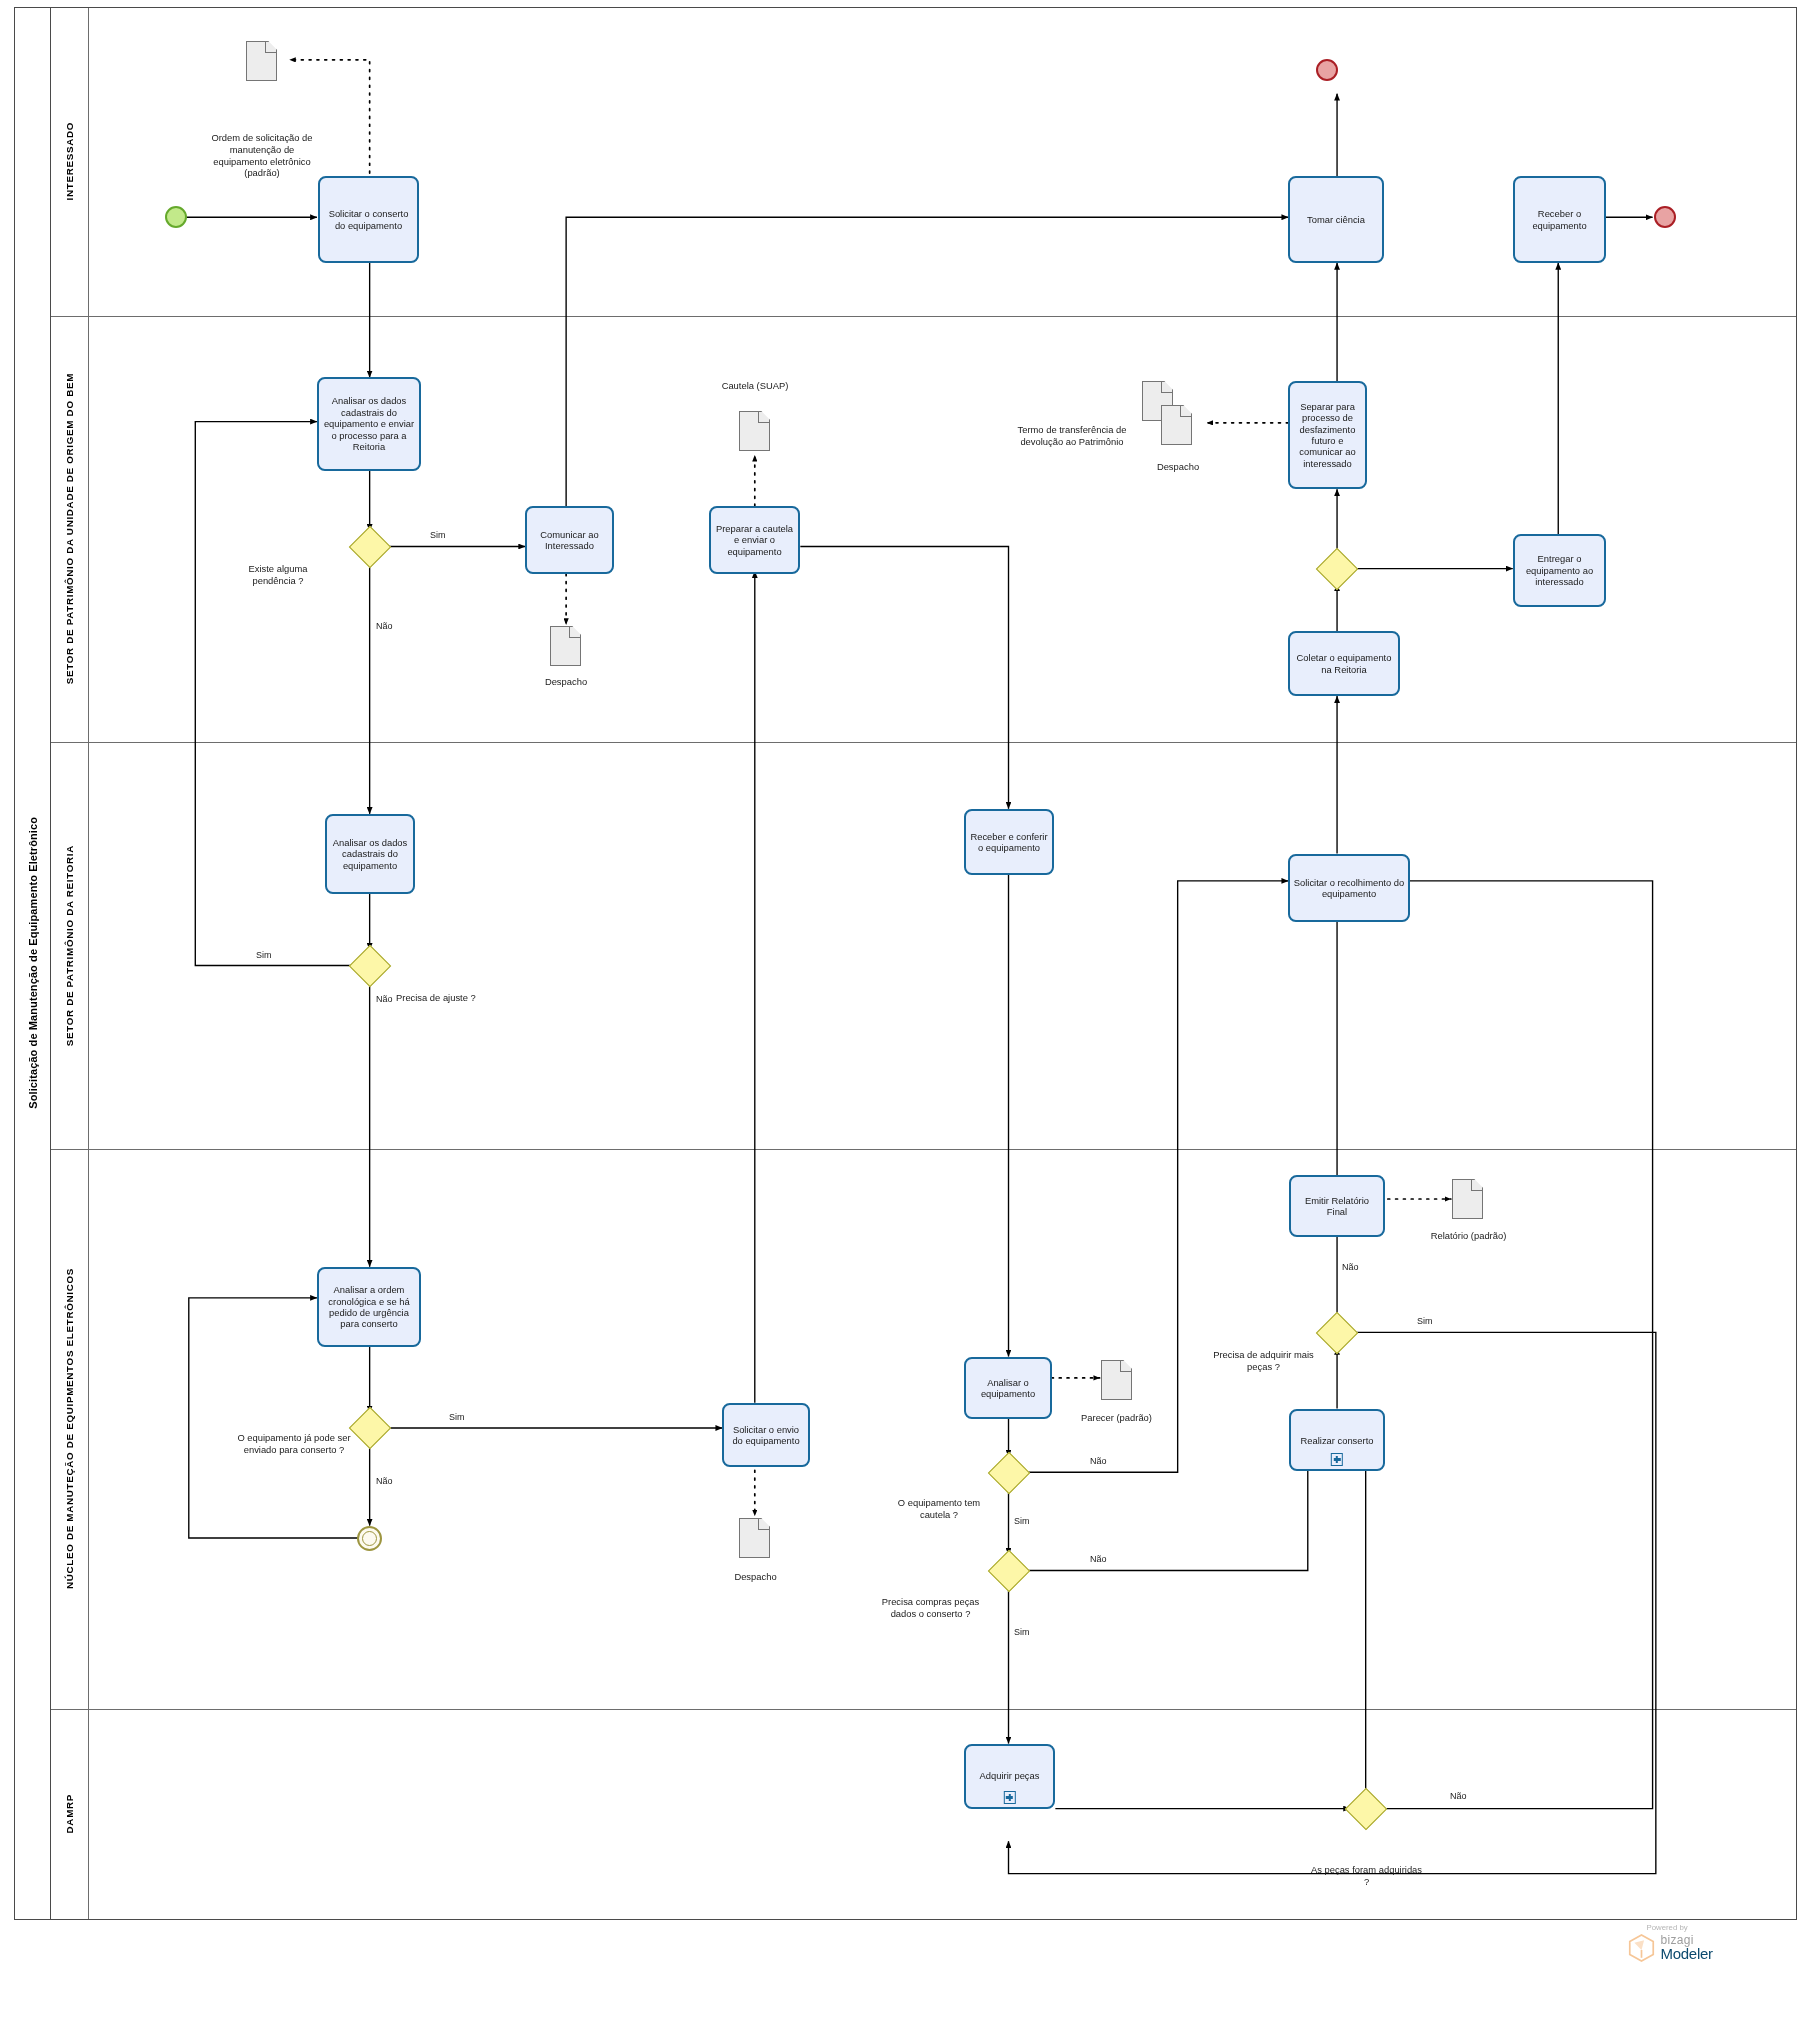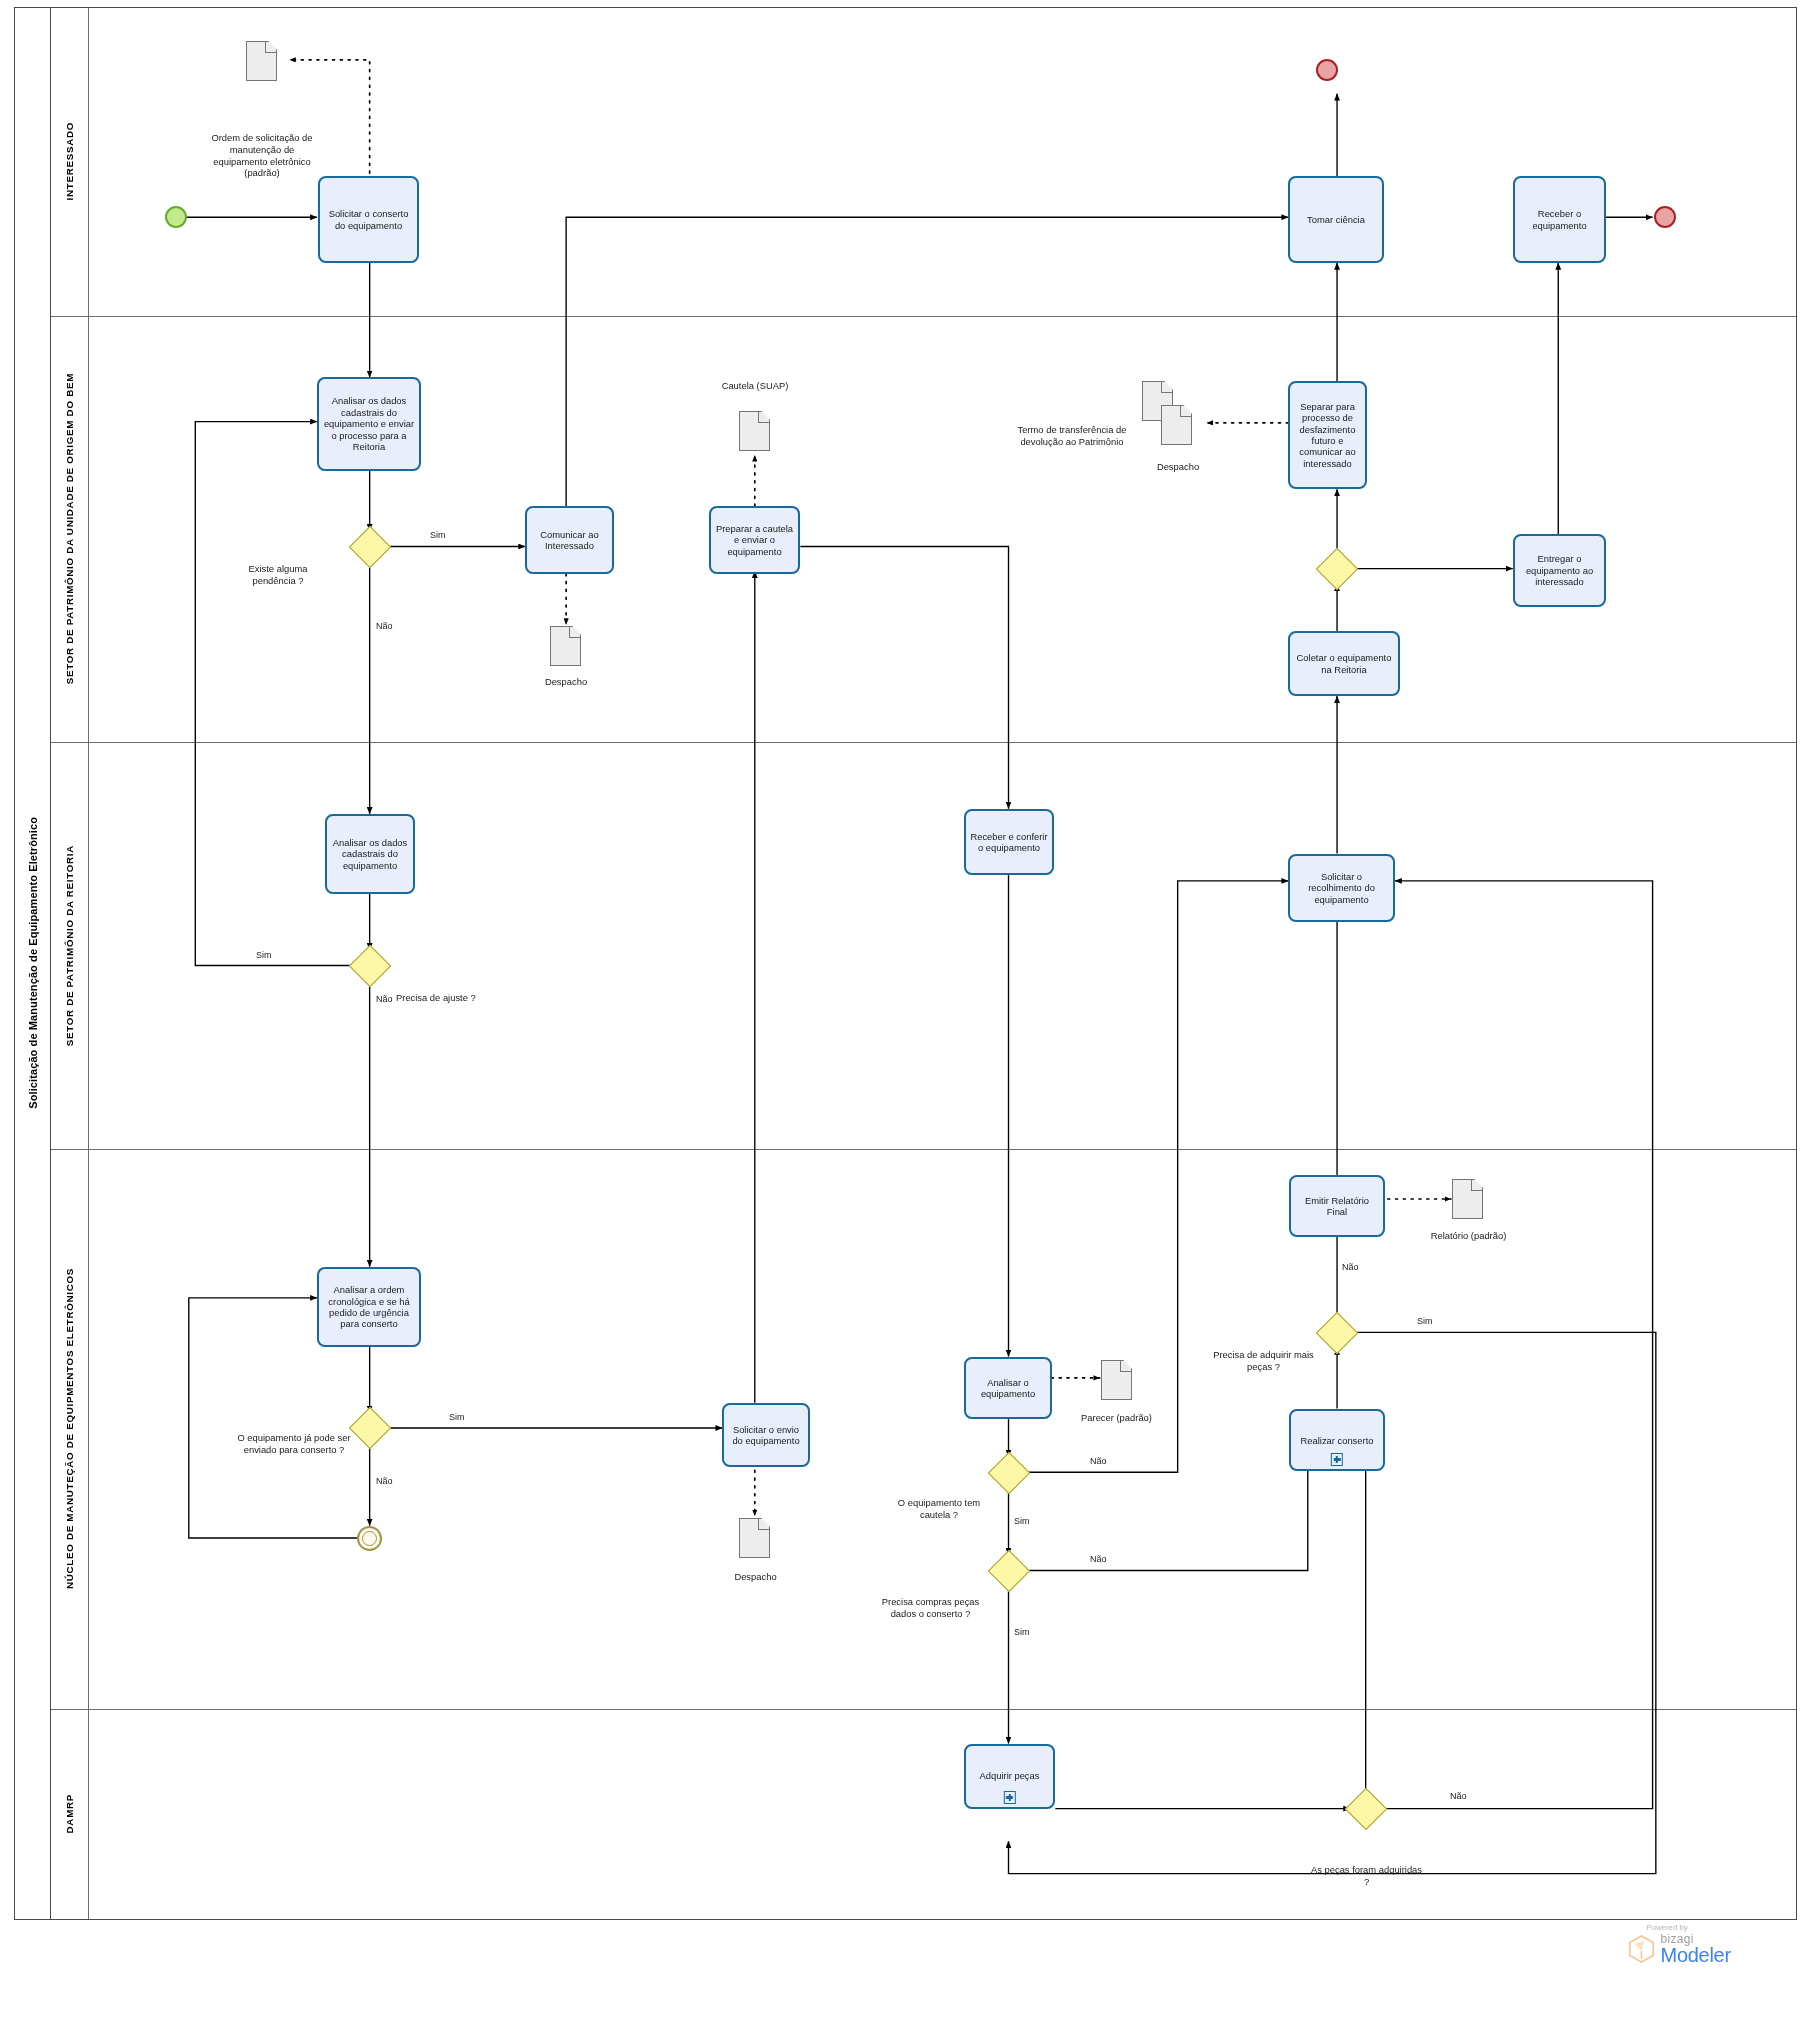--- a/index.html
+++ b/index.html
@@ -55,21 +55,21 @@
   .lbl{position:absolute;font-size:9.4px;line-height:1.25;color:#1a1a1a;
       text-align:center;white-space:nowrap;}
   .lbl.wrap{white-space:normal;margin-top:36px;}
   .flowlbl{position:absolute;font-size:9px;color:#1a1a1a;white-space:nowrap;}
 
   
   .logo{position:absolute;}
   .logo .pb{font-size:7.8px;color:#b5b5b5;margin-left:19.5px;}
   .logo .row{display:flex;align-items:center;gap:4.6px;margin-top:0.7px;}
   .logo .bz{font-size:12px;color:#9e9e9e;letter-spacing:0.3px;line-height:1;}
-  .logo .md{font-size:20px;color:#3b82f6;line-height:1;letter-spacing:-0.3px;}
+  .logo .md{font-size:15px;color:#0c4a6e;line-height:1;letter-spacing:-0.3px;}
 </style>
 </head>
 <body>
 
 <div id="canvas">
 
   <div class="pool" style="left:14.3px;top:6.5px;width:1783px;height:1913px;">
     <div class="pool-title">
       <span>Solicitação de Manutenção de Equipamento Eletrônico</span>
     </div>
@@ -238,21 +238,21 @@
   </div>
 
   <div class="task" style="left:325px;top:814px;width:90px;height:80px;">
     <span>Analisar os dados cadastrais do equipamento</span>
   </div>
 
   <div class="task" style="left:964px;top:809px;width:90px;height:66px;">
     <span>Receber e conferir o equipamento</span>
   </div>
 
-  <div class="task" style="left:1288px;top:854px;width:107px;height:68px;">
+  <div class="task" style="left:1288px;top:854px;width:122px;height:68px;">
     <span>Solicitar o recolhimento do equipamento</span>
   </div>
 
   <div class="task" style="left:317px;top:1267px;width:104px;height:80px;">
     <span>Analisar a ordem cronológica e se há pedido de urgência para conserto</span>
   </div>
 
   <div class="task" style="left:722px;top:1403px;width:88px;height:64px;">
     <span>Solicitar o envio do equipamento</span>
   </div>

